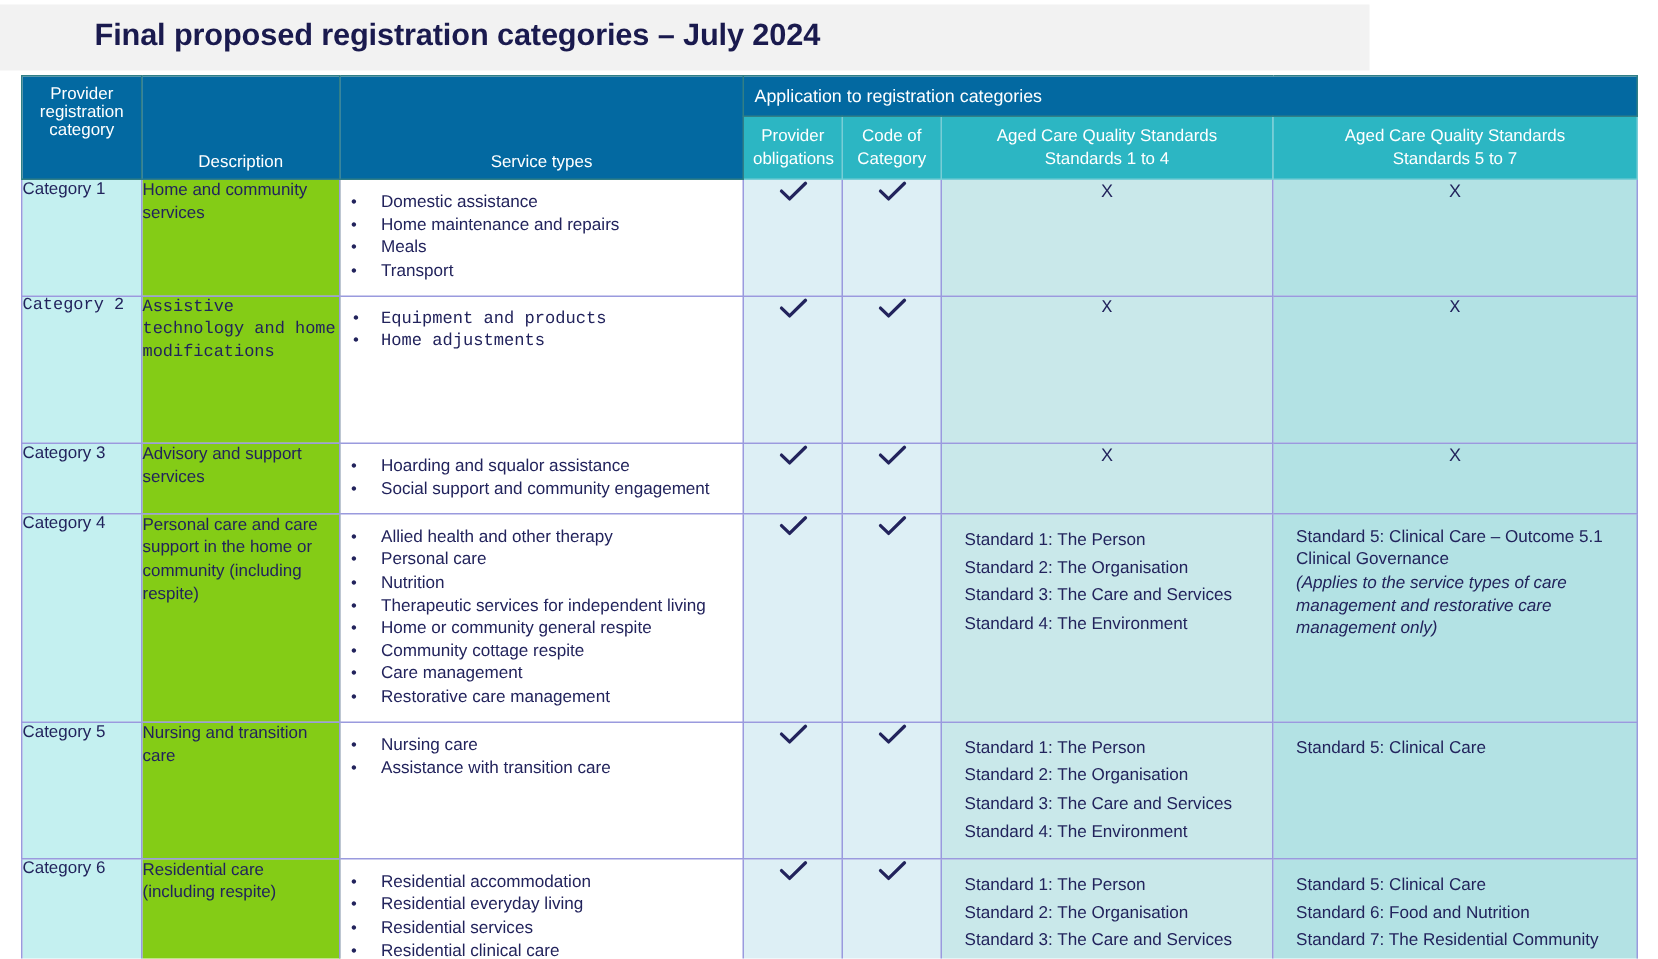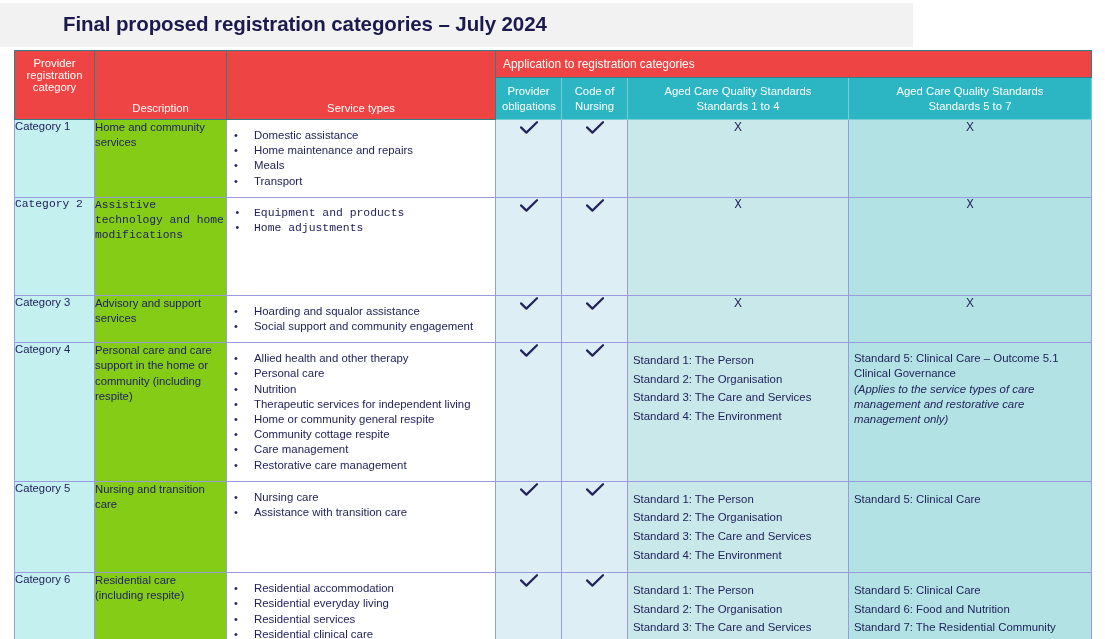--- a/index.html
+++ b/index.html
@@ -33,21 +33,21 @@
   table.matrix td, table.matrix th{
     border:1px solid #9a9ade;
     padding:0;
     vertical-align:top;
     font-weight:normal;
     font-size:11.3px;
   }
 
   
   .hdr-dark{
-    background:#ef4444;color:#ffffff;
+    background:#0369a1;color:#ffffff;
     font-weight:bold;font-size:11.6px;
     padding:6px 7px 5px 7px !important;
     border-color:#317f86 !important;
   }
   .hdr-dark.grp{
     text-align:left;
     padding:6px 7px !important;
     font-size:11.9px;
   }
   .hdr-dark.vbot{vertical-align:bottom;}
@@ -80,21 +80,21 @@
   ul.svc li .bul{
     position:absolute;left:7px;top:0;
     font-size:11px;line-height:15.2px;
   }
 
   .center-mid{text-align:center;vertical-align:middle;}
   .mark-x{font-size:12px;color:#22235c;}
   .tick{display:inline-block;}
   .tick svg{display:block;}
 
-  .std-list{padding:8px 8px 8px 5px;}
+  .std-list{padding:8px 8px 8px 15px;}
   .std-list .std{font-size:11.4px;line-height:18.6px;white-space:nowrap;}
   .std-block .line{font-size:11.4px;line-height:15.2px;}
   .std-block .note{font-size:11.4px;line-height:15.2px;font-style:italic;}
   .tight .std{line-height:18.6px;}
 </style>
 </head>
 <body>
 
 <div class="page">
 
@@ -118,21 +118,21 @@
         <th class="hdr-dark vbot" rowspan="2" style="vertical-align:bottom">Service types</th>
         <th class="hdr-dark grp" colspan="4">Application to registration categories</th>
       </tr>
       <tr>
         <th class="hdr-light">
           <span>Provider</span><br>
           <span>obligations</span>
         </th>
         <th class="hdr-light">
           <span>Code of</span><br>
-          <span>Nursing</span>
+          <span>Category</span>
         </th>
         <th class="hdr-light">
           <span>Aged Care Quality Standards</span><br>
           <span>Standards 1 to 4</span>
         </th>
         <th class="hdr-light">
           <span>Aged Care Quality Standards</span><br>
           <span>Standards 5 to 7</span>
         </th>
       </tr>

